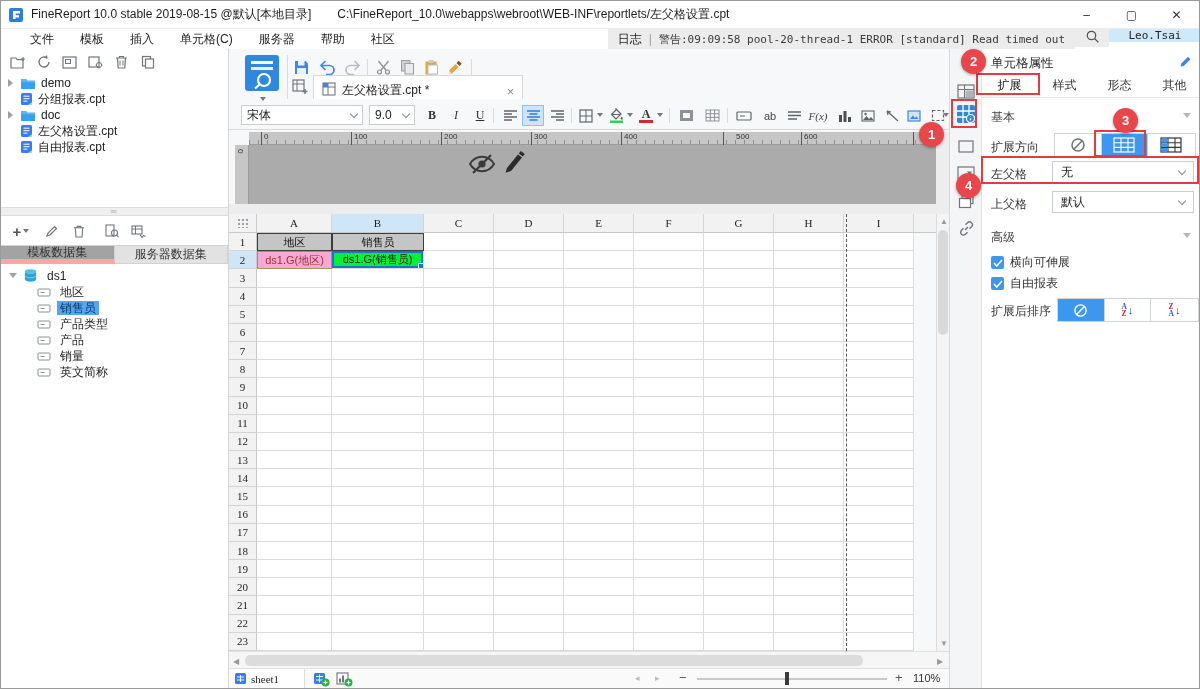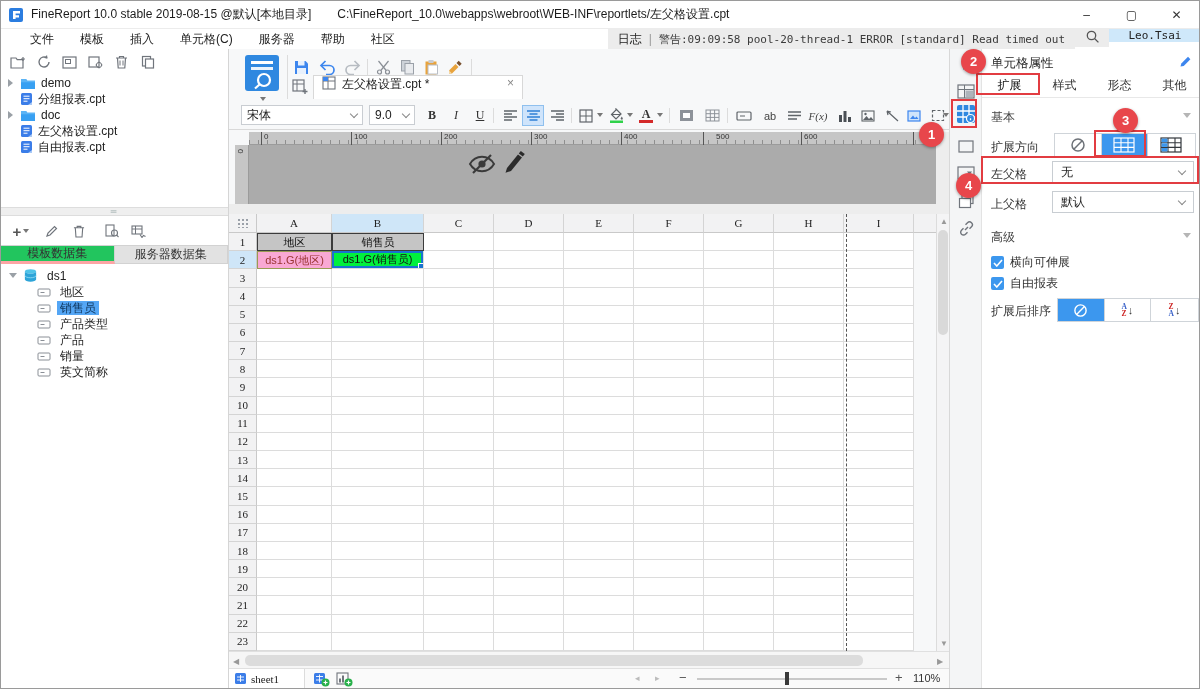--- a/index.html
+++ b/index.html
@@ -34,36 +34,36 @@
 .caret{width:0;height:0;border-left:5px solid #9aa0a6;border-top:4px solid transparent;border-bottom:4px solid transparent;margin-left:7px}
 .caret.empty{border:none;width:5px}
 .fico{margin-left:8px;display:flex}
 .flabel{margin-left:6px;color:#222}
 .splitter{position:absolute;left:0;top:158px;width:100%;height:9px;background:#efefef;border-top:1px solid #ddd;border-bottom:1px solid #ddd;display:flex;align-items:center;justify-content:center;color:#9aa;font-size:8px;letter-spacing:2px}
 .dstoolbar{position:absolute;left:0;top:170px;width:100%;height:24px;display:flex;align-items:center;gap:10px;padding-left:8px}
 .plus-glyph{font-size:15px;color:#555;font-weight:bold;line-height:1}
 .mini-caret{width:0;height:0;border-top:4px solid #777;border-left:3.5px solid transparent;border-right:3.5px solid transparent;margin-left:2px}
 .ds-tabs{position:absolute;left:0;top:196px;width:100%;height:19px;display:flex}
 .ds-tab{flex:1;display:flex;align-items:center;justify-content:center;font-size:12px;background:#e2e2e2;border:1px solid #d2d2d2;border-left:none;color:#333}
-.ds-tab.active{background:#22c55e;border-bottom:3px solid #fca5a5}
+.ds-tab.active{background:#a3a3a3;border-bottom:5px solid #fca5a5}
 .ds-tree{position:absolute;left:0;top:218px;width:100%}
 .ds-root{height:17px;display:flex;align-items:center}
 .ds-caret{width:0;height:0;border-top:5px solid #9aa0a6;border-left:4px solid transparent;border-right:4px solid transparent;margin-left:8px}
 .ds-row{height:16px;display:flex;align-items:center}
 .ds-fico{margin-left:36px;display:flex}
 .ds-label{margin-left:6px;font-size:12px;color:#222;padding:0 3px;line-height:14px}
 .ds-label.sel{background:#54a6f5;color:#10375e}
 
 .center{left:228px;top:48px;width:720px;height:640px;background:#f7f8f9}
 .bigbtn{position:absolute;left:12px;top:5px;width:42px;height:50px;display:flex;flex-direction:column;align-items:center}
 .vsep{position:absolute;width:1px;background:#dcdcdc}
 .qrow .qico{position:absolute;top:8px;width:20px;height:20px;display:flex;align-items:center;justify-content:center}
 .tabrow{position:absolute;left:0;top:26px;width:720px;height:24px}
 .gridplus-btn{position:absolute;left:60px;top:1px;width:22px;height:22px;display:flex;align-items:center;justify-content:center}
-.doc-tab{position:absolute;left:84px;top:0;width:210px;height:24px;background:#fff;border:1px solid #d8d8d8;border-bottom:none;display:flex;align-items:flex-start;padding:0 8px;gap:6px}
+.doc-tab{position:absolute;left:84px;top:0;width:210px;height:24px;background:#fff;border:1px solid #d8d8d8;border-bottom:none;display:flex;align-items:flex-end;padding:0 8px;gap:6px}
 .doc-tab-label{font-size:12px;color:#222;flex:1;white-space:nowrap}
 .tab-close{color:#888;font-size:12px}
 
 .frow{position:absolute;left:0;top:52px;width:720px;height:29px;border-bottom:1px solid #d9d9d9;background:#f7f8f9}
 .selbox{position:absolute;top:4px;height:20px;background:#fff;border:1px solid #c9cdd2;display:flex;align-items:center;padding:0 5px;font-size:12px;color:#222}
 .selbox .chev{margin-left:auto}
 .chev{width:6px;height:6px;border-right:1.4px solid #888;border-bottom:1.4px solid #888;transform:rotate(45deg);margin-top:-3px}
 .fbtn{position:absolute;top:4px;width:22px;height:21px;display:flex;align-items:center;justify-content:center;font-size:12px;color:#333}
 .fbtn.active{background:#cfe4fb;border:1px solid #8fc0ee}
 .dcaret{position:absolute;top:12px;width:0;height:0;border-top:4px solid #777;border-left:3.5px solid transparent;border-right:3.5px solid transparent}
@@ -584,21 +584,21 @@
         </div>
       <span class="dcaret" style="left:714px"></span>
     </div>
 
     <div class="hruler">
         <span class="rtick" style="left: 12px;">0</span>
         <span class="rtick" style="left: 102px;">100</span>
         <span class="rtick" style="left: 192px;">200</span>
         <span class="rtick" style="left: 282px;">300</span>
         <span class="rtick" style="left: 372px;">400</span>
-        <span class="rtick" style="left: 454px; padding-left: 12px;">500</span>
+        <span class="rtick" style="left: 474px; padding-left: 12px;">500</span>
         <span class="rtick" style="left: 552px;">600</span>
         <span class="rtick" style="left: 664px; padding-left: 32px;">700</span>
       </div>
     <div class="vruler">
         <span>0</span>
       </div>
     <div class="canvas-gray"></div>
     <span class="canvas-ico" style="left:238px;top:104px">
         <svg width="30" height="22" viewBox="0 0 30 22">
           <path d="M3 11c3-5.2 7.8-7.2 12-7.2S24 5.8 27 11c-3 5.2-7.8 7.2-12 7.2S6 16.2 3 11z" fill="none" stroke="#3a3a3a" stroke-width="2"></path>

